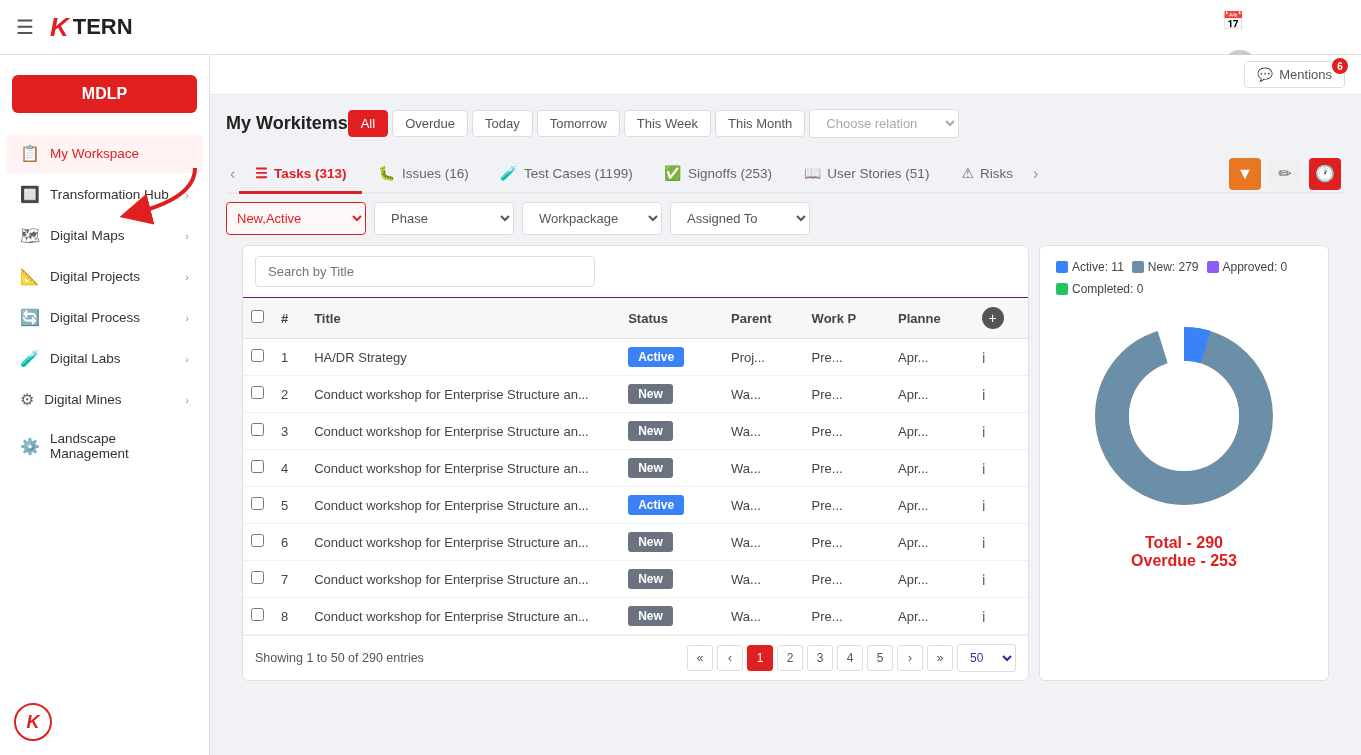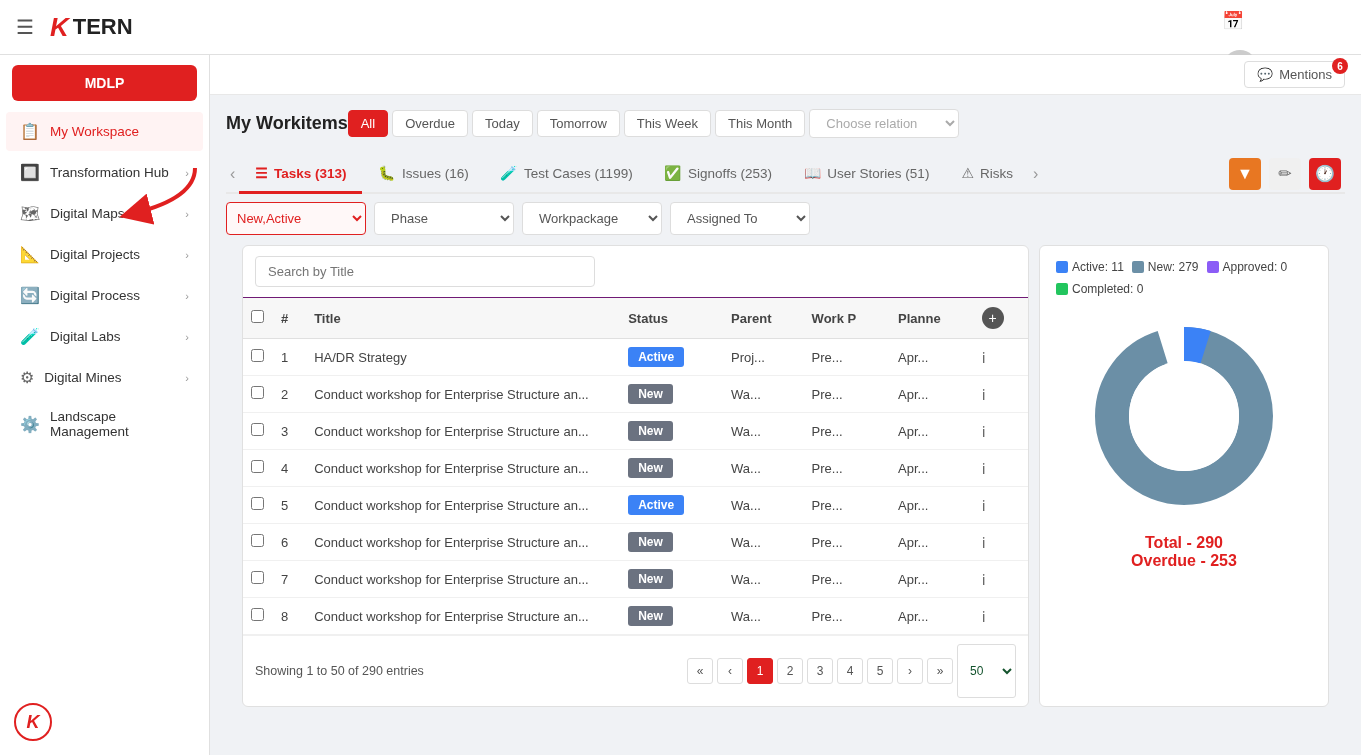--- a/index.html
+++ b/index.html
@@ -35,27 +35,27 @@
     .sidebar {
       width: 210px;
       background: #fff;
       border-right: 1px solid #e0e0e0;
       display: flex;
       flex-direction: column;
       flex-shrink: 0;
       position: relative;
     }
     .sidebar-project-btn {
-      margin: 10px 12px;
+      margin: 20px 12px;
       background: #e02020;
       color: #fff;
       border: none;
       border-radius: 6px;
       padding: 10px 32px;
-      font-size: 14px;
+      font-size: 16px;
       font-weight: 700;
       cursor: pointer;
       text-align: center;
     }
     .sidebar-item {
       display: flex;
       align-items: center;
       justify-content: space-between;
       padding: 10px 14px;
       cursor: pointer;
@@ -266,25 +266,25 @@
       background: #fff;
       border-radius: 3px;
       cursor: pointer;
       font-size: 12px;
       display: flex; align-items: center; justify-content: center;
       padding: 0 6px;
       color: #555;
     }
     .page-btn.active { background: #e02020; color: #fff; border-color: #e02020; }
     .page-select {
-      padding: 18px 8px;
+      padding: 5px 8px;
       border: 1px solid #ddd;
       border-radius: 3px;
       font-size: 12px;
-      color: #14532d;
+      color: #4c1d95;
       background: #fff;
     }
 
     
     .chart-section {
       width: 290px;
       background: #fff;
       border-radius: 6px;
       border: 1px solid #e0e0e0;
       padding: 14px 16px;

